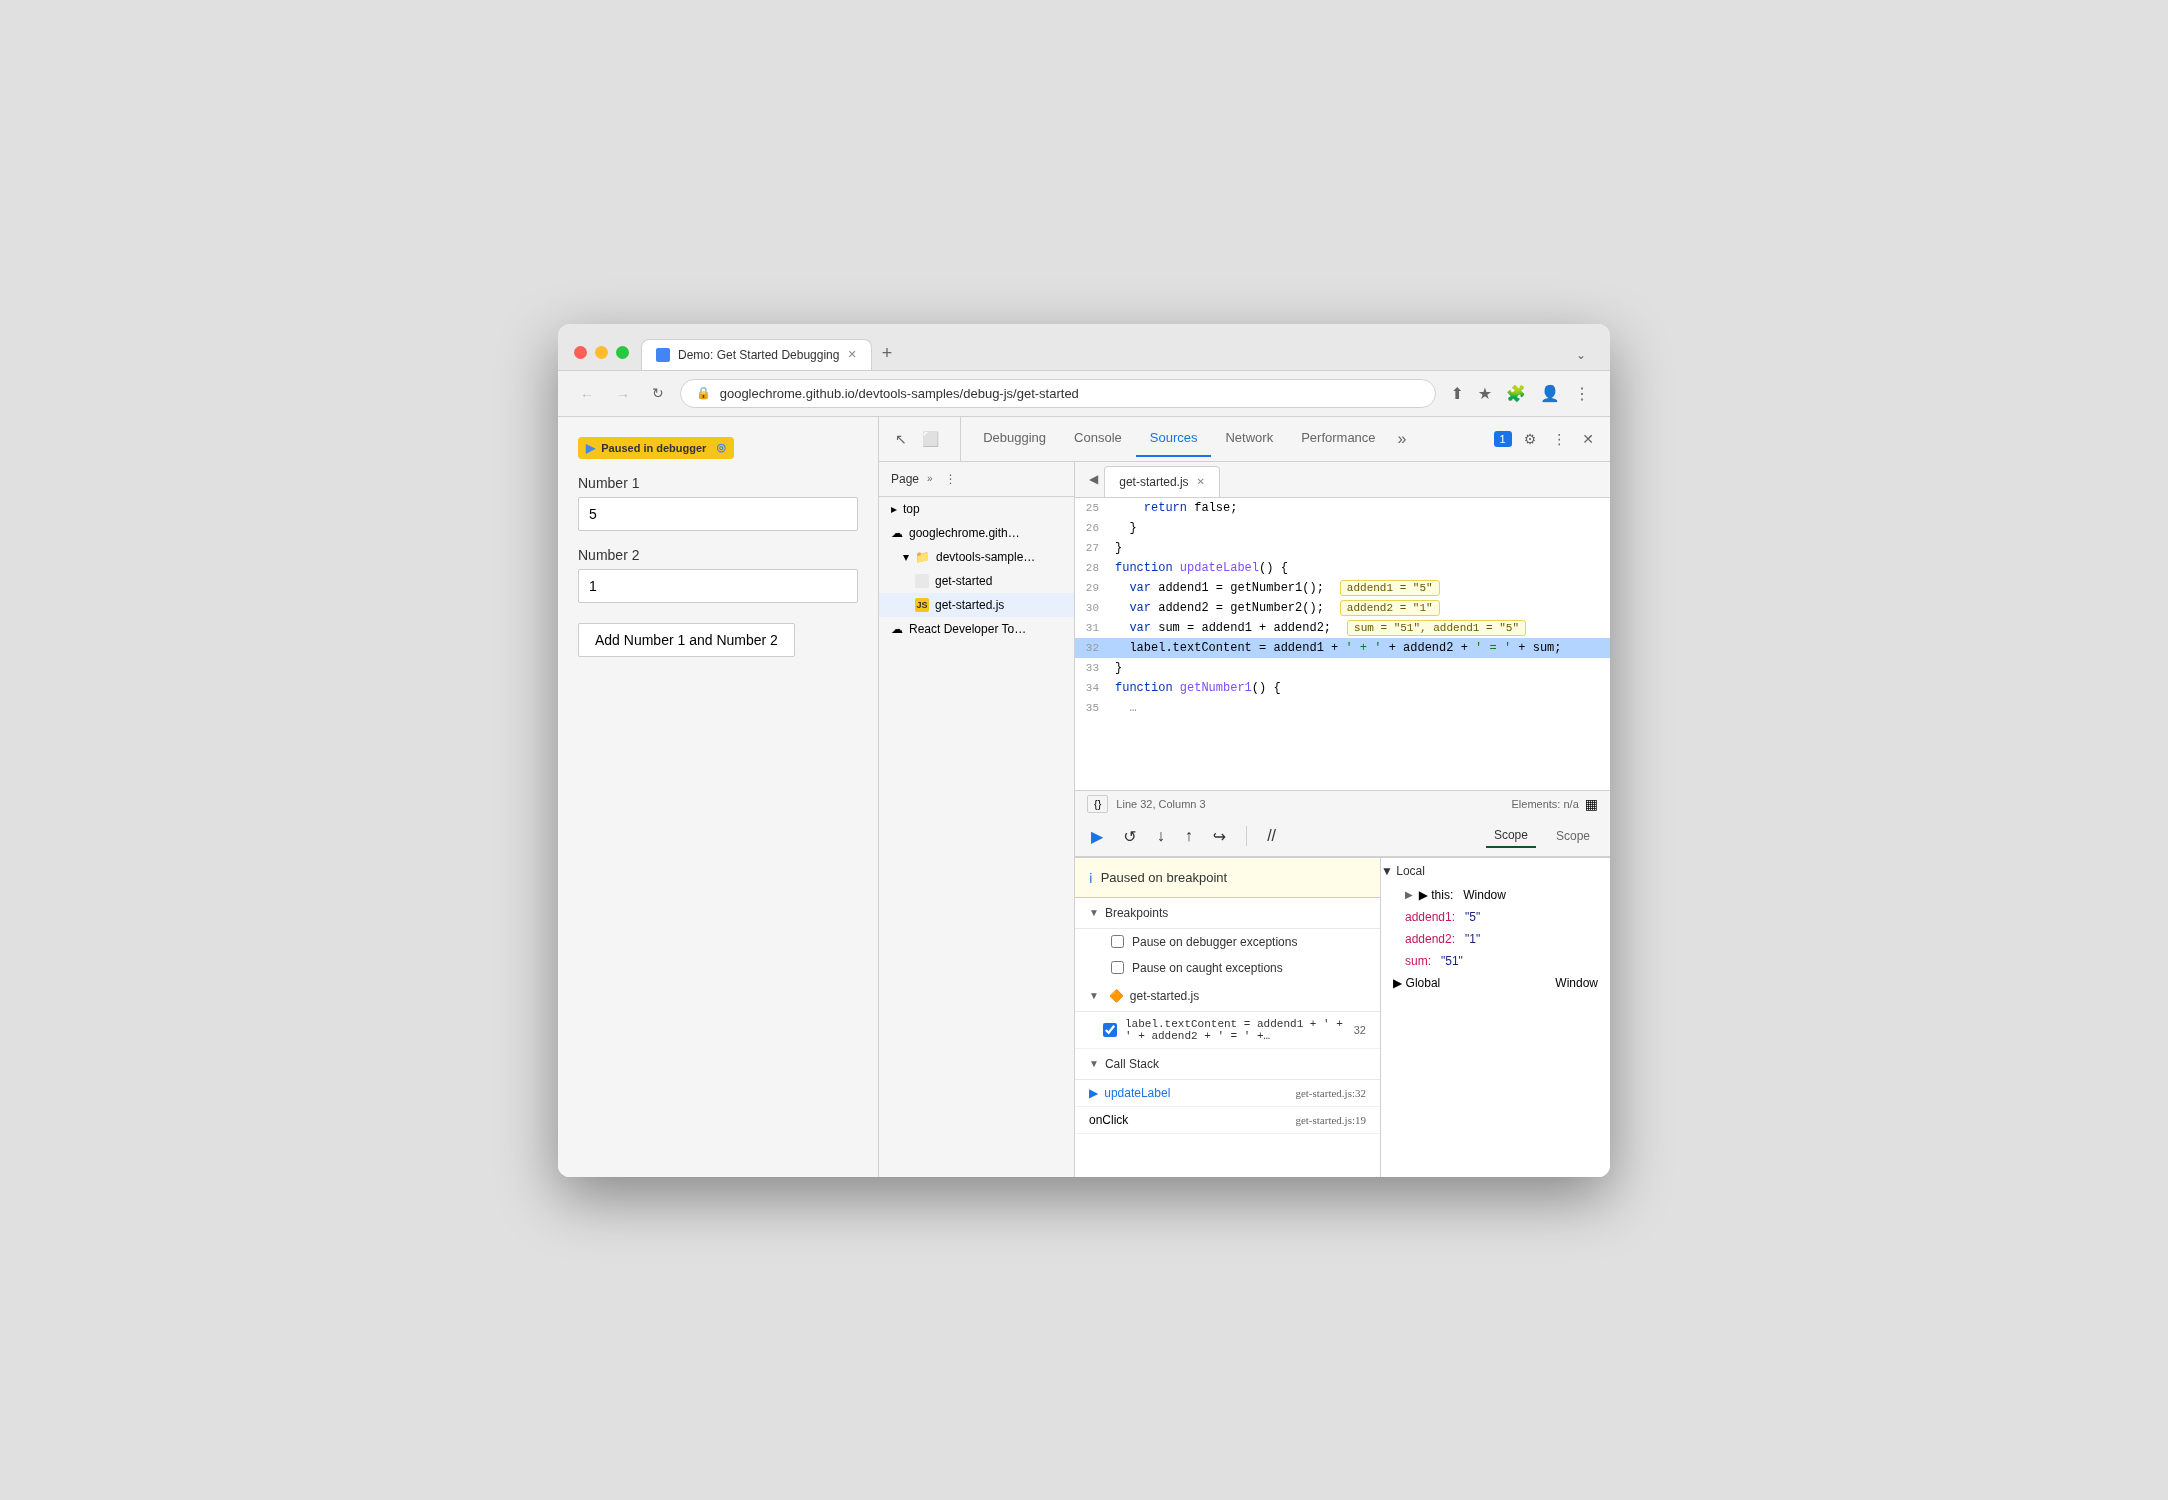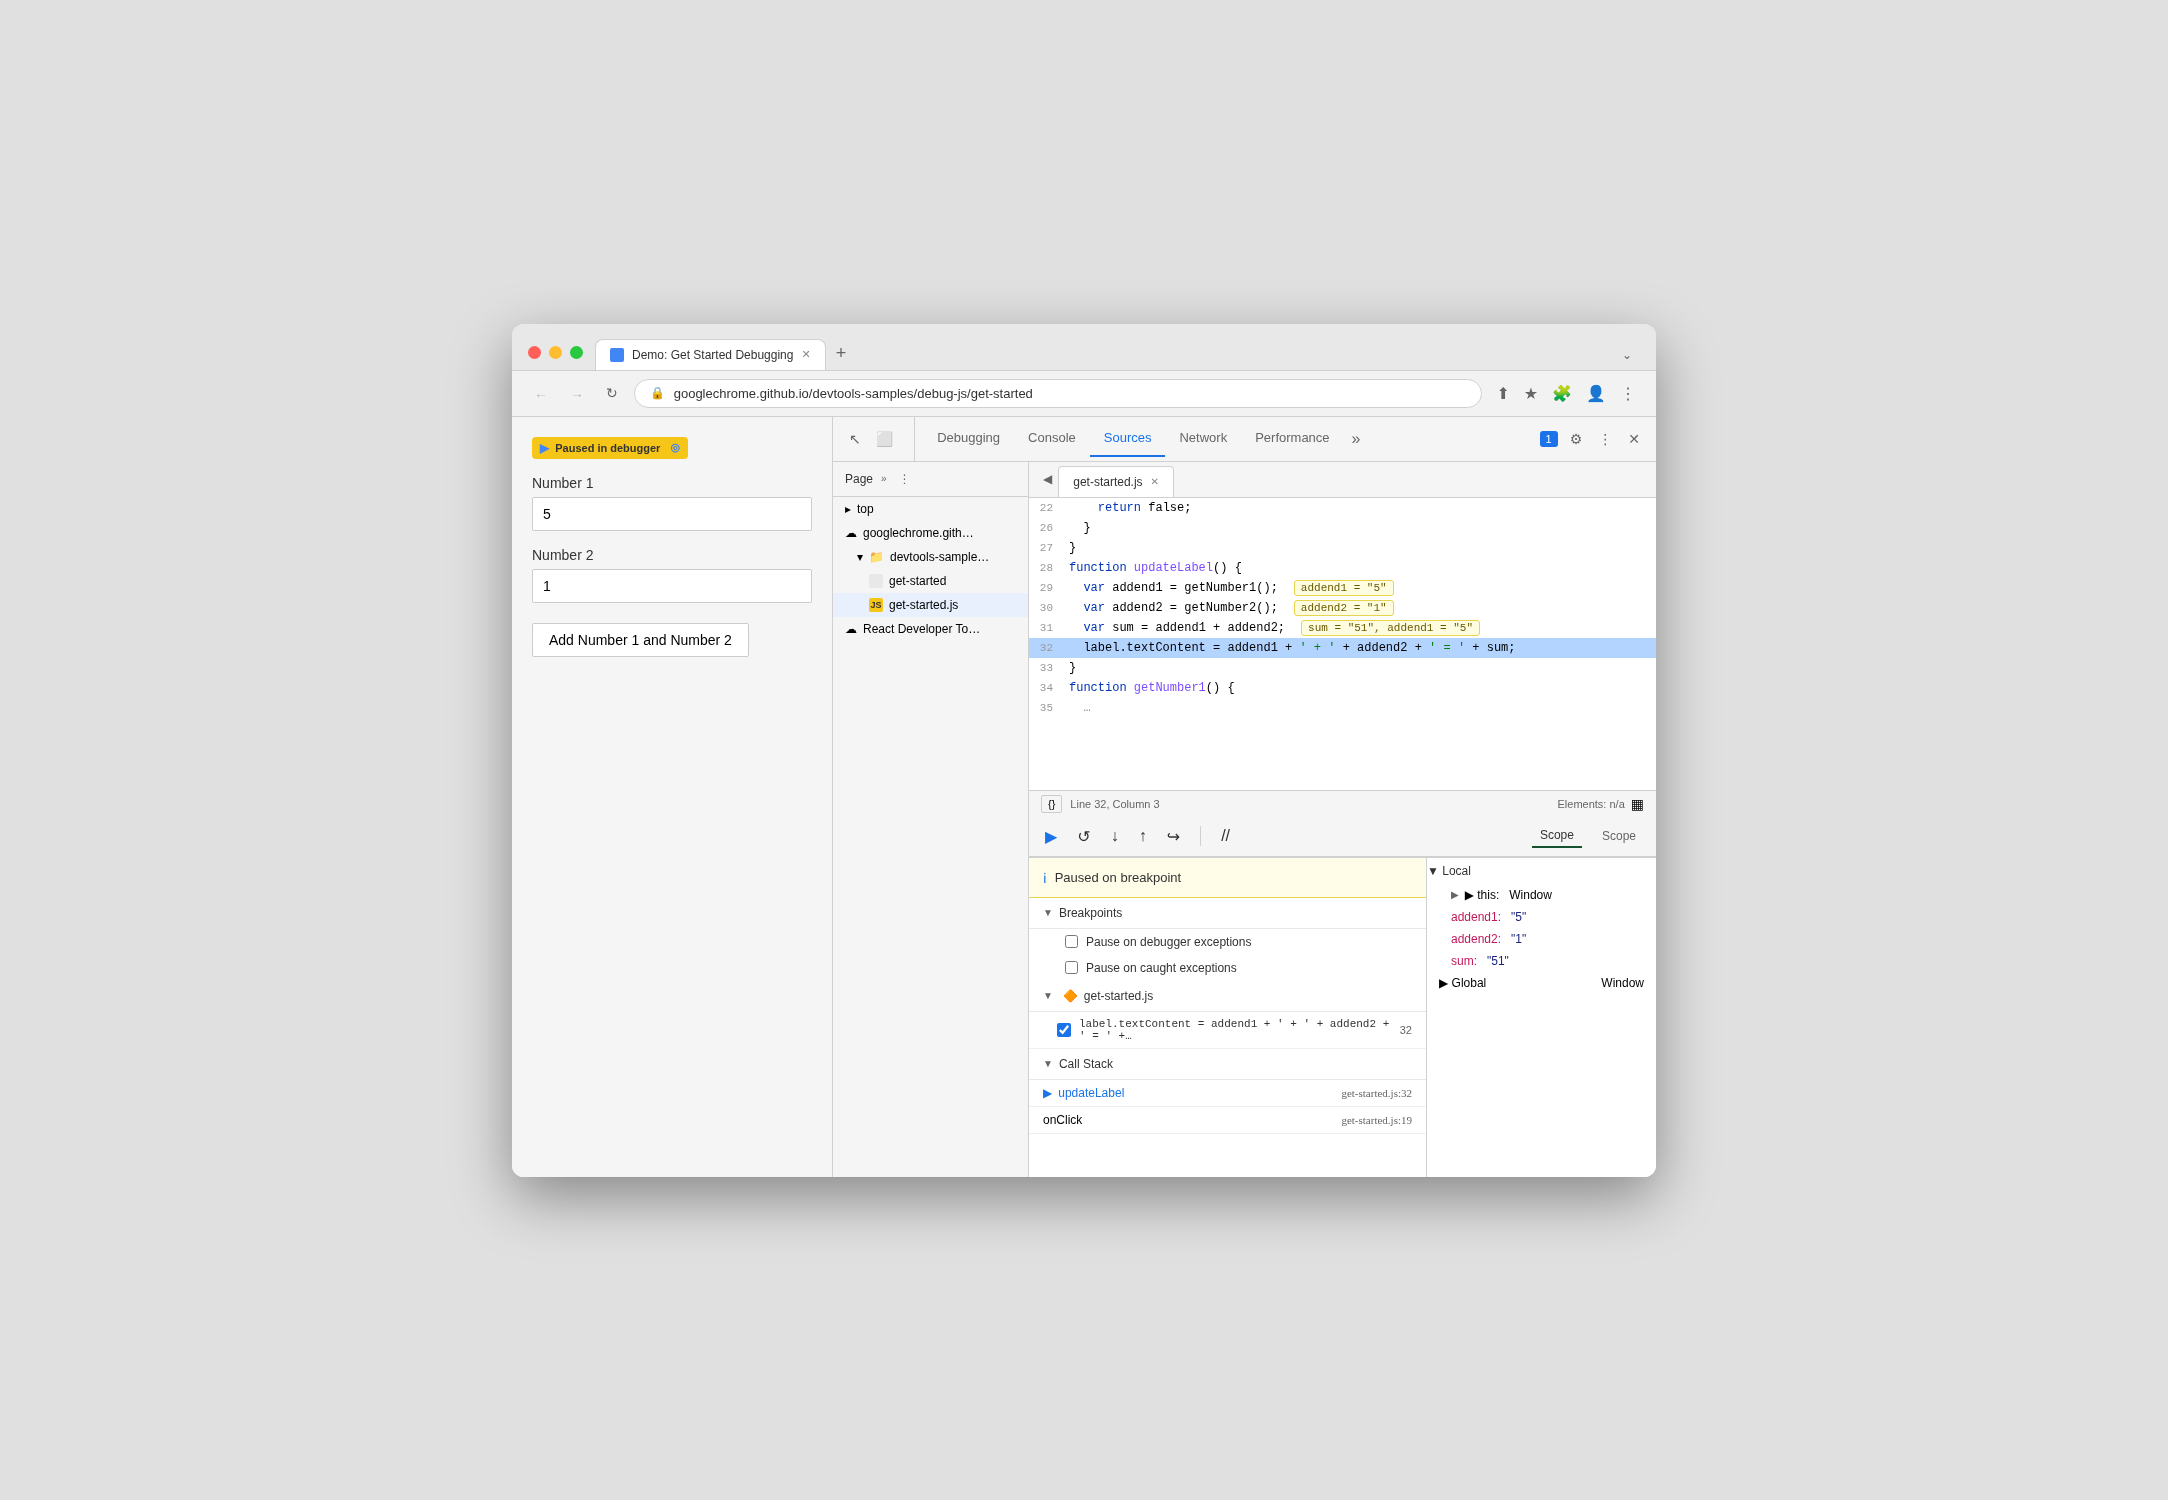--- a/index.html
+++ b/index.html
@@ -6,21 +6,21 @@
     body {
       background: #e0e0e0;
       font-family: -apple-system, BlinkMacSystemFont, 'Segoe UI', sans-serif;
       display: flex;
       justify-content: center;
       align-items: center;
       min-height: 100vh;
       padding: 20px;
     }
     .browser-window {
-      width: 1144px;
+      width: 1052px;
       background: #f2f2f2;
       border-radius: 12px;
       box-shadow: 0 20px 60px rgba(0,0,0,0.4);
       overflow: hidden;
     }
     
     .title-bar {
       background: #e8e8e8;
       padding: 12px 16px 0;
       display: flex;
@@ -669,21 +669,21 @@
           <div class="editor-tab-bar">
             <button class="editor-nav-btn">◀</button>
             <div class="editor-tab">
               <span>get-started.js</span>
               <span class="editor-tab-close">✕</span>
             </div>
           </div>
           <div class="code-content">
 
             <div class="code-line">
-              <span class="line-num">22</span>
+              <span class="line-num">25</span>
               <span class="line-code">    <span class="kw">return</span> false;</span>
             </div>
 
             <div class="code-line">
               <span class="line-num">26</span>
               <span class="line-code">  }</span>
             </div>
 
             <div class="code-line">
               <span class="line-num">27</span>

